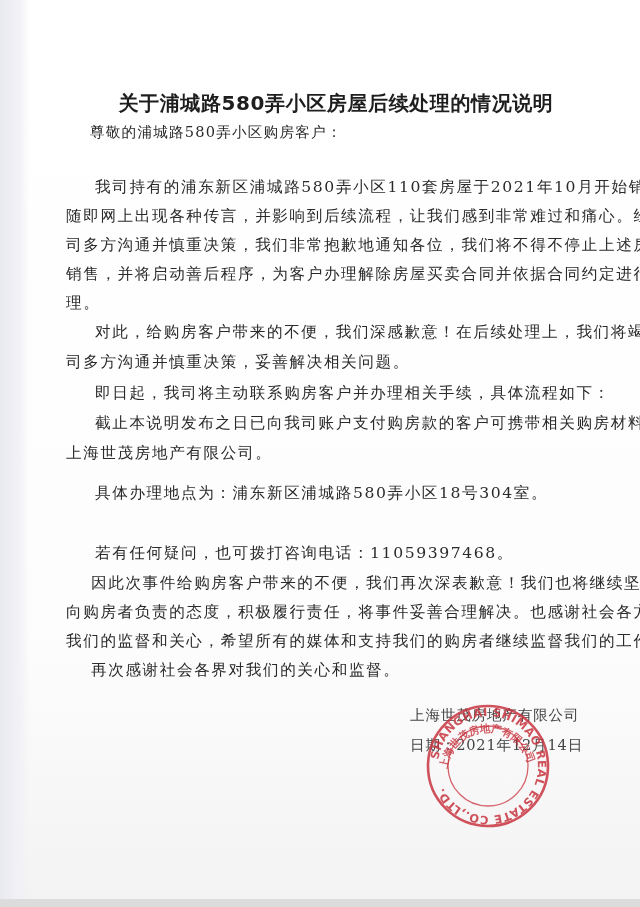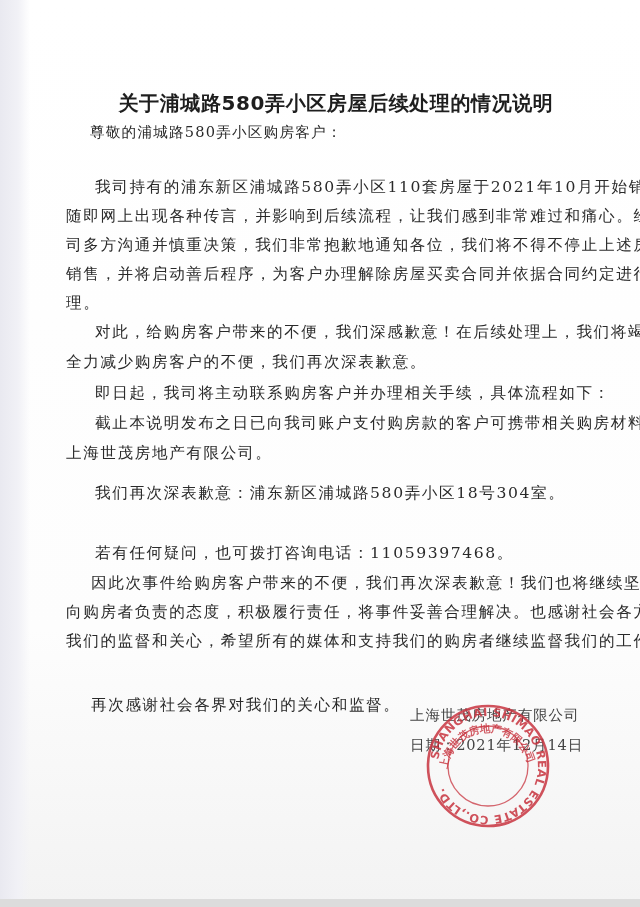--- a/index.html
+++ b/index.html
@@ -45,32 +45,32 @@
 
   <div class="line" style="left:78px; top:122px; font-size:14.6px; letter-spacing:1.2px;margin-left:12px;">尊敬的浦城路580弄小区购房客户：</div>
 
   <div class="line" style="left:95px; top:177px;">我司持有的浦东新区浦城路580弄小区110套房屋于2021年10月开始销售，</div>
   <div class="line" style="left:66px; top:206px;">随即网上出现各种传言，并影响到后续流程，让我们感到非常难过和痛心。经公</div>
   <div class="line" style="left:66px; top:235px;">司多方沟通并慎重决策，我们非常抱歉地通知各位，我们将不得不停止上述房源</div>
   <div class="line" style="left:66px; top:264px;">销售，并将启动善后程序，为客户办理解除房屋买卖合同并依据合同约定进行处</div>
   <div class="line" style="left:66px; top:293px;">理。</div>
 
   <div class="line" style="left:95px; top:322px;">对此，给购房客户带来的不便，我们深感歉意！在后续处理上，我们将竭尽</div>
-  <div class="line" style="left:66px; top:352px;">全力减少购房客户的不便，我们再次深表歉意。</div>
+  <div class="line" style="left:66px; top:352px;">司多方沟通并慎重决策，妥善解决相关问题。</div>
   <div class="line" style="left:95px; top:383px;">即日起，我司将主动联系购房客户并办理相关手续，具体流程如下：</div>
   <div class="line" style="left:95px; top:413px;">截止本说明发布之日已向我司账户支付购房款的客户可携带相关购房材料</div>
   <div class="line" style="left:66px; top:443px;">上海世茂房地产有限公司。</div>
 
-  <div class="line" style="left:95px; top:483px;">我们再次深表歉意：浦东新区浦城路580弄小区18号304室。</div>
+  <div class="line" style="left:95px; top:483px;">具体办理地点为：浦东新区浦城路580弄小区18号304室。</div>
   <div class="line" style="left:95px; top:543px;">若有任何疑问，也可拨打咨询电话：11059397468。</div>
 
   <div class="line" style="left:91px; top:573px;">因此次事件给购房客户带来的不便，我们再次深表歉意！我们也将继续坚持</div>
   <div class="line" style="left:66px; top:602px;">向购房者负责的态度，积极履行责任，将事件妥善合理解决。也感谢社会各方对</div>
   <div class="line" style="left:66px; top:631px;">我们的监督和关心，希望所有的媒体和支持我们的购房者继续监督我们的工作。</div>
-  <div class="line" style="left:91px; top:660px;margin-top:35px;">再次感谢社会各界对我们的关心和监督。</div>
+  <div class="line" style="left:91px; top:660px;">再次感谢社会各界对我们的关心和监督。</div>
 
   <div class="line" style="left:410px; top:705px; font-size:14.6px; letter-spacing:0.8px; color:#444;">上海世茂房地产有限公司</div>
   <div class="line" style="left:410px; top:735px; font-size:14.6px; letter-spacing:0.8px; color:#444;">日期：2021年12月14日</div>
 
   <svg class="stamp" viewBox="0 0 126 126">
     <defs>
       <path id="stampArc" d="M 63,63 m -50,0 a 50,50 0 1,1 100,0 a 50,50 0 1,1 -100,0"></path>
       <path id="stampInner" d="M 22,70 A 41,41 0 0,1 104,70"></path>
     </defs>
     <circle cx="63" cy="63" r="60" fill="none" stroke="#c8343f" stroke-width="2.6" opacity="0.85"></circle>

